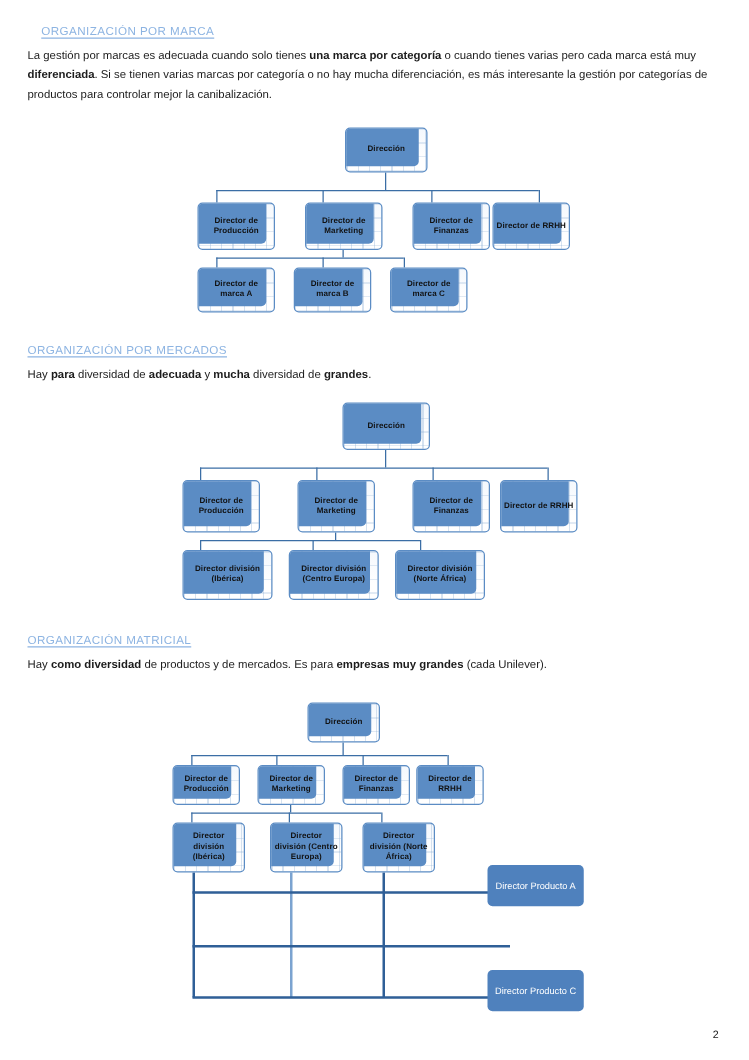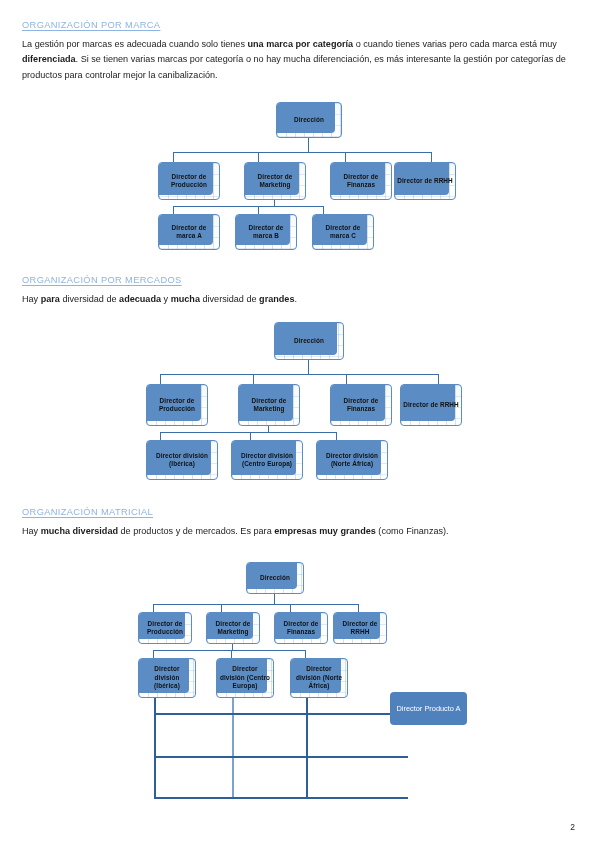--- a/index.html
+++ b/index.html
@@ -124,21 +124,21 @@
     bottom: 16px;
     font-size: 8.5px;
     color: #222;
   }
 </style>
 </head>
 <body>
 
 <div class="page">
 
-  <div class="section-heading" style="top:20px;">ORGANIZACIÓN POR MARCA</div>
+  <div class="section-heading" style="top:20px;margin-left:11px;">ORGANIZACIÓN POR MARCA</div>
   <div class="body-text" style="top:37px;"><span>La gestión por marcas es adecuada cuando solo tienes </span><b>una marca por categoría</b><span> o cuando tienes varias pero cada marca está muy </span><b>diferenciada</b><span>. Si se tienen varias marcas por categoría o no hay mucha diferenciación, es más interesante la gestión por categorías de productos para controlar mejor la canibalización.</span></div>
 
   <div class="chart" style="left:150px; top:98px; width:300px; height:160px;">
 
     <div class="node" style="left:126px; top:4px; width:66px; height:36px;">
       <span class="nlabel">Dirección</span>
     </div>
 
     <div class="conn v" style="left:158px; top:40px; height:14px;"></div>
     <div class="conn h" style="left:23px; top:54px; width:258px;"></div>
@@ -217,21 +217,21 @@
     </div>
     <div class="node" style="left:93px; top:122px; width:72px; height:40px;">
       <span class="nlabel">Director división (Centro Europa)</span>
     </div>
     <div class="node" style="left:178px; top:122px; width:72px; height:40px;">
       <span class="nlabel">Director división (Norte África)</span>
     </div>
   </div>
 
   <div class="section-heading" style="top:507px;text-decoration:underline;">ORGANIZACIÓN MATRICIAL</div>
-  <div class="body-text" style="top:524px;"><span>Hay </span><b>mucha diversidad</b><span> de productos y de mercados. Es para </span><b>empresas muy grandes</b><span> (como Finanzas).</span></div>
+  <div class="body-text" style="top:524px;"><span>Hay </span><b>como diversidad</b><span> de productos y de mercados. Es para </span><b>empresas muy grandes</b><span> (cada Unilever).</span></div>
 
   <div class="chart" style="left:128px; top:558px; width:350px; height:248px;">
 
     <div class="node" style="left:118px; top:4px; width:58px; height:32px;">
       <span class="nlabel">Dirección</span>
     </div>
 
     <div class="conn v" style="left:146px; top:36px; height:10px;"></div>
     <div class="conn h" style="left:25px; top:46px; width:205px;"></div>
     <div class="conn v" style="left:25px; top:46px; height:8px;"></div>
@@ -272,17 +272,20 @@
     <div class="mline v light" style="left:104px; top:140px; height:100px;"></div>
     <div class="mline v" style="left:178px; top:140px; height:100px;"></div>
 
     <div class="mline h" style="left:26px; top:155px; width:254px;"></div>
     <div class="mline h" style="left:26px; top:198px; width:254px;"></div>
     <div class="mline h" style="left:26px; top:239px; width:254px;"></div>
 
     <div class="prod-box" style="left:262px; top:134px; width:77px; height:33px;">
       <span>Director Producto A</span>
     </div>
+    <div class="prod-box" style="left:262px; top:218px; width:77px; height:33px;">
+      <span>Director Producto C</span>
+    </div>
   </div>
 
   <div class="page-number">2</div>
 
 </div>
 
 </body></html>

